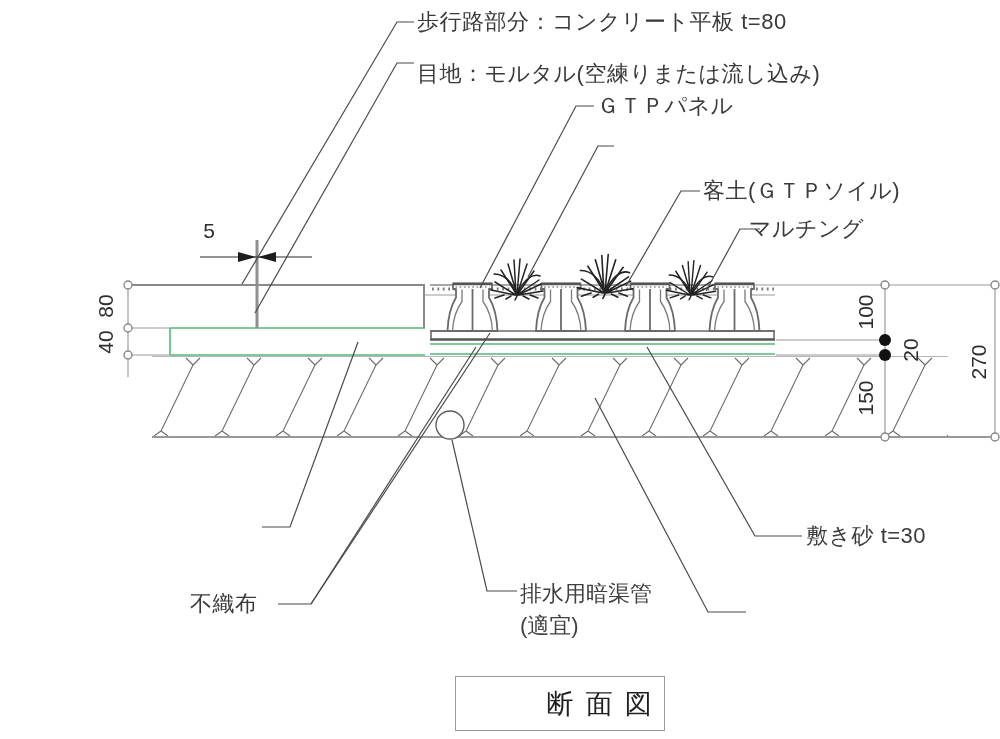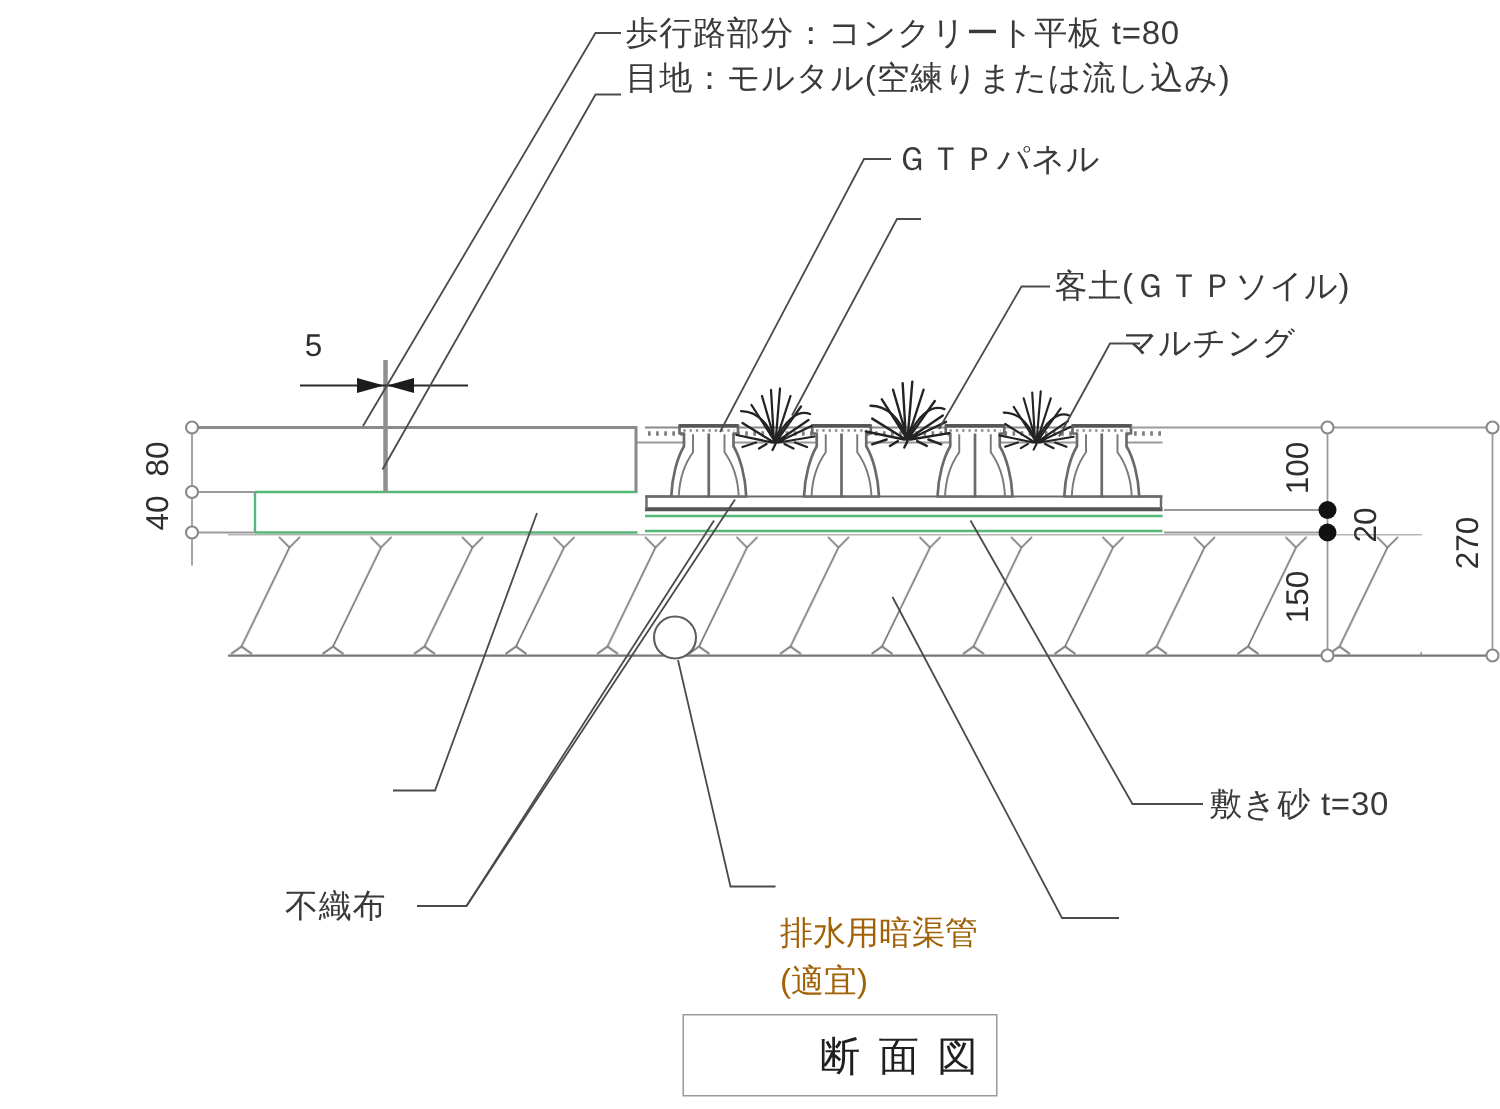--- a/index.html
+++ b/index.html
@@ -8,21 +8,21 @@
     font-family:"Liberation Sans","DejaVu Sans",sans-serif;color:#3a3a3a;border-radius:12px;
   }
   .canvas svg{position:absolute;left:0;top:0;}
   .lbl{
     position:absolute;font-size:22px;letter-spacing:0.5px;white-space:nowrap;
     color:#3a3a3a;line-height:1.25;
   }
   .dim{position:absolute;font-size:21px;color:#2e2e2e;white-space:nowrap;}
   .dim.h{transform:translate(-50%,-50%);}
   .dim.v{transform:translate(-50%,-50%) rotate(-90deg);}
-  .drain-lbl{position:absolute;font-size:22px;color:#a16207;line-height:1.45;white-space:nowrap;margin-top:28px;}
+  .drain-lbl{position:absolute;font-size:22px;color:#404040;line-height:1.45;white-space:nowrap;}
   .title-box{
     position:absolute;left:455px;top:676px;width:210px;height:55px;
     border:1.5px solid #9a9a9a;display:flex;align-items:center;justify-content:flex-end;
     box-sizing:border-box;
   }
   .title-box span{font-size:27px;letter-spacing:0.45em;padding-left:0.45em;color:#1f1f1f;}
 </style>
 </head>
 <body>
 
@@ -139,21 +139,21 @@
       <path d="M262,527 L290,527 L358,342"></path>
       <path d="M278,604 L311,604 L490,333"></path>
       <path d="M311,604 L476,347"></path>
       <path d="M802,536 L755,536 L647,347"></path>
       <path d="M746,612 L708,612 L595,398"></path>
       <path d="M452,440 L487,591 L517,591"></path>
     </g>
   </svg>
 
   <span class="lbl" style="left:417px;top:8px">歩行路部分：コンクリート平板 t=80</span>
-  <span class="lbl" style="left:417px;top:38px">目地：モルタル(空練りまたは流し込み)</span>
+  <span class="lbl" style="left:417px;top:60px">目地：モルタル(空練りまたは流し込み)</span>
   <span class="lbl" style="left:597px;top:92px">ＧＴＰパネル</span>
   <span class="lbl" style="left:703px;top:177px">客土(ＧＴＰソイル)</span>
   <span class="lbl" style="left:749px;top:215px">マルチング</span>
   <span class="lbl" style="left:190px;top:590px">不織布</span>
   <span class="lbl" style="left:806px;top:522px">敷き砂  t=30</span>
 
   <div class="drain-lbl" style="left:520px;top:578px">
     <div>排水用暗渠管</div>
     <div>(適宜)</div>
   </div>

